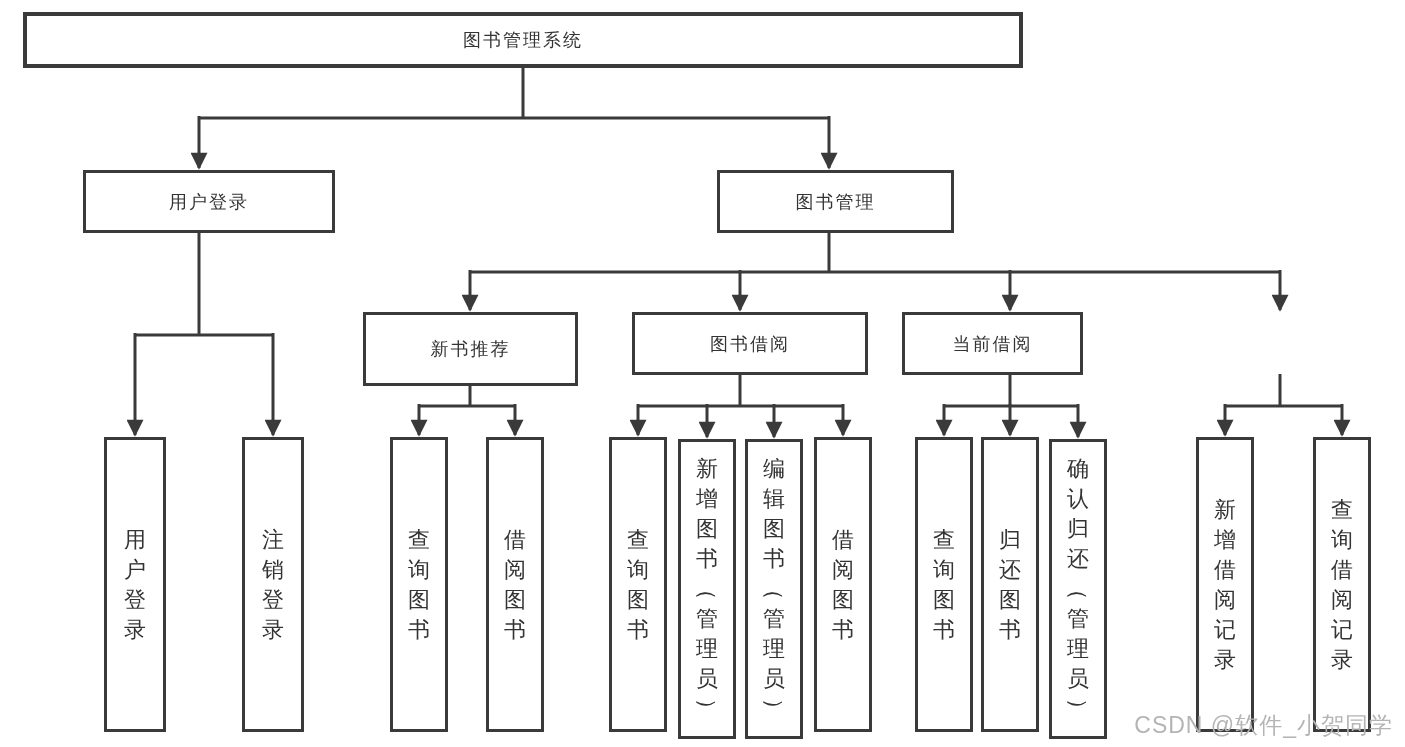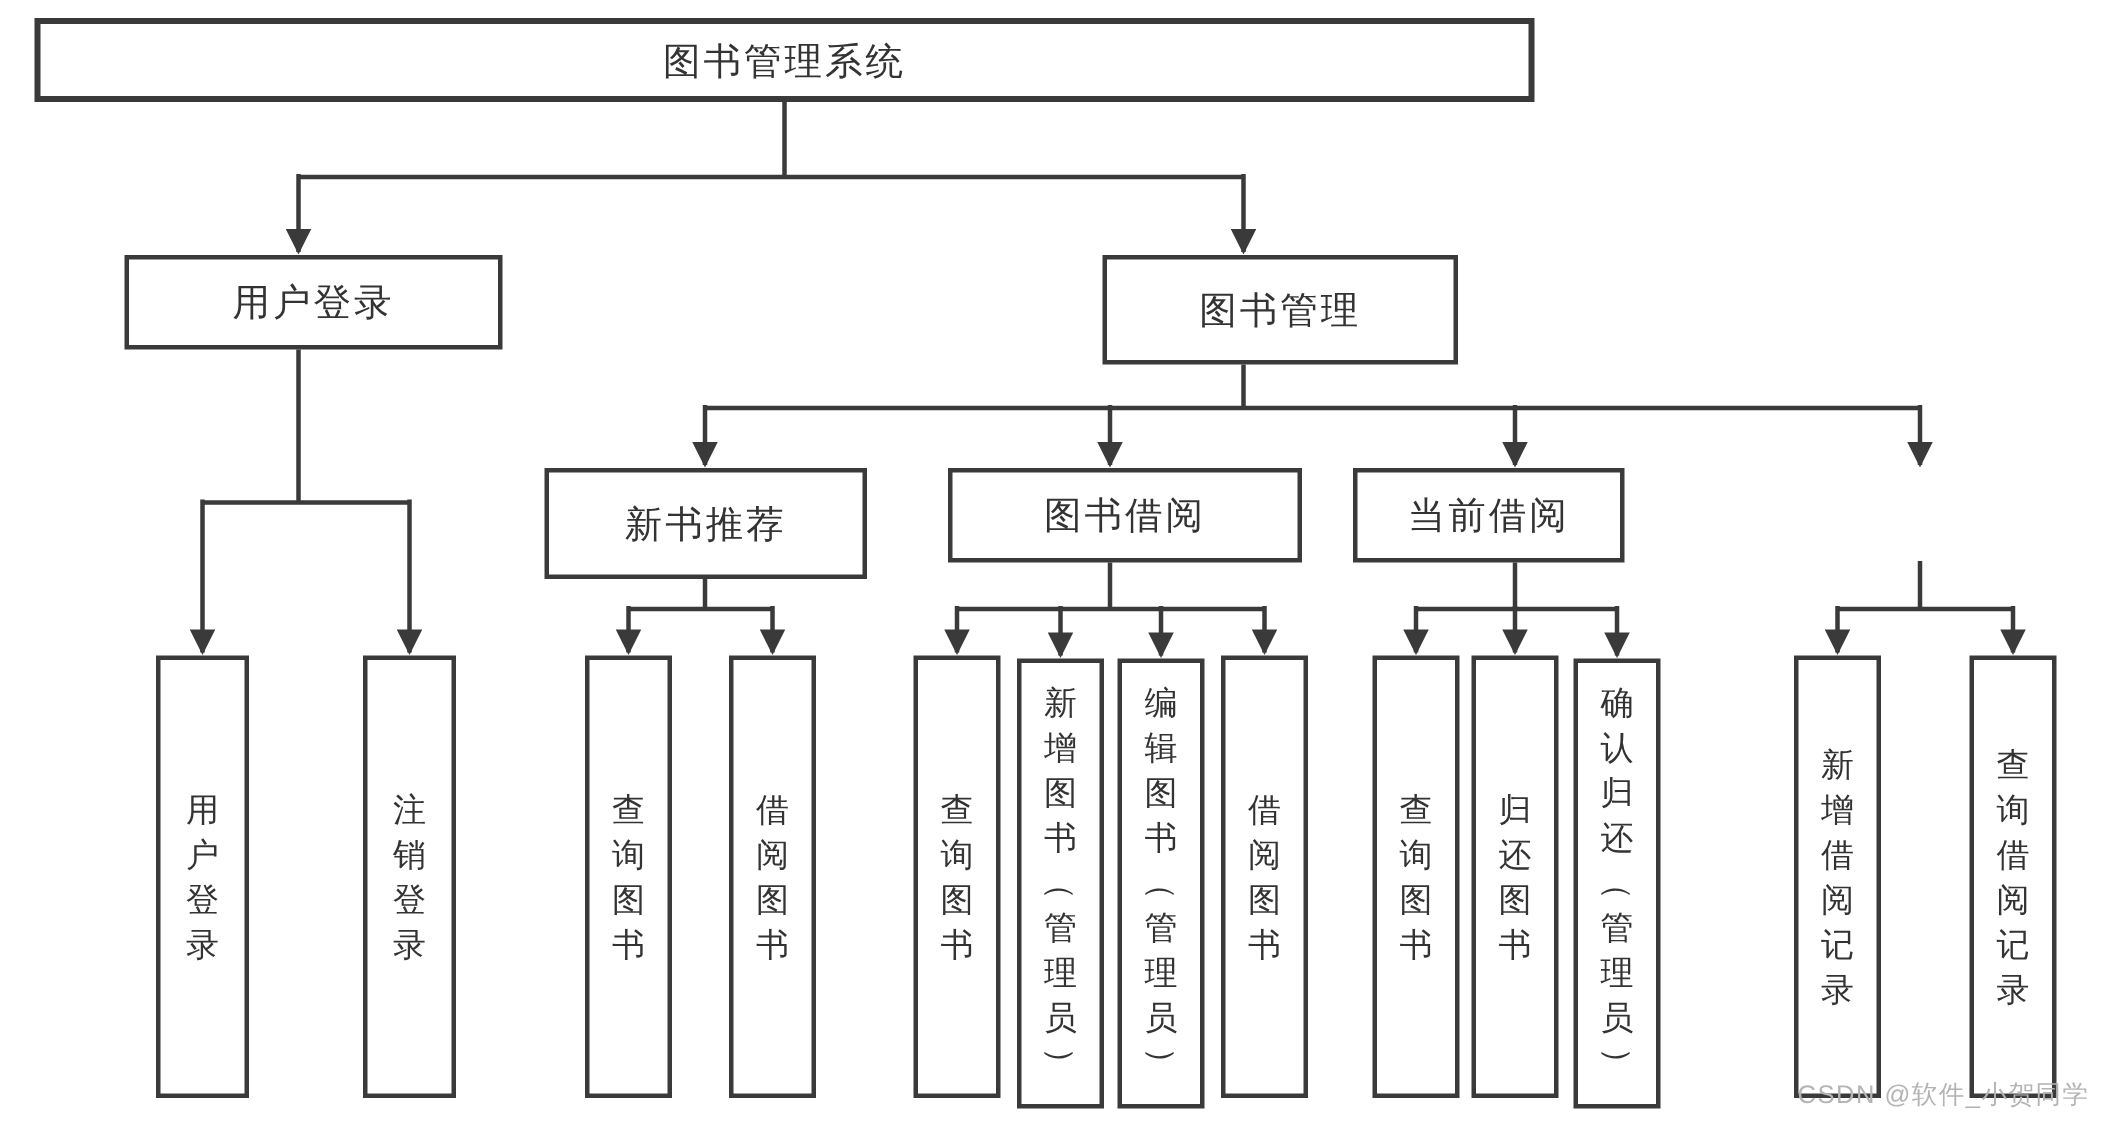--- a/index.html
+++ b/index.html
@@ -25,33 +25,33 @@
   .connectors .ah-fill{fill:var(--line);}
   .box{
     position:absolute;z-index:2;
     background:var(--bg);
     border:3px solid var(--line);
     display:flex;align-items:center;justify-content:center;
     color:var(--text);
   }
   .box.root{border-width:4px;}
   .hlabel{
-    font-size:25px;letter-spacing:2px;color:var(--text);
+    font-size:18px;letter-spacing:2px;color:var(--text);
     white-space:nowrap;
   }
   .leaf{flex-direction:column;}
   .vtext{display:flex;flex-direction:column;align-items:center;justify-content:center;}
   .vchar{
     display:block;width:100%;
     font-size:22px;line-height:30px;text-align:center;color:var(--text);
   }
   .vchar.rot{transform:rotate(90deg);}
   .watermark{
     position:absolute;right:12px;bottom:6px;z-index:5;
-    font-size:17px;letter-spacing:1px;
+    font-size:23px;letter-spacing:1px;
     color:var(--watermark);
     white-space:nowrap;
   }
 </style>
 </head>
 <body>
 
 <div class="stage">
 
   <svg class="connectors" viewBox="0 0 1405 747" xmlns="http://www.w3.org/2000/svg">
@@ -102,21 +102,21 @@
     <line x1="1342" y1="404" x2="1342" y2="435" marker-end="url(#ah)"></line>
   </svg>
 
   <div class="box root" style="left:23px;top:12px;width:1000px;height:56px">
     <span class="hlabel">图书管理系统</span>
   </div>
 
   <div class="box" style="left:83px;top:170px;width:252px;height:63px">
     <span class="hlabel">用户登录</span>
   </div>
-  <div class="box" style="left:735px;top:170px;width:237px;height:73px">
+  <div class="box" style="left:717px;top:170px;width:237px;height:63px">
     <span class="hlabel">图书管理</span>
   </div>
 
   <div class="box" style="left:363px;top:312px;width:215px;height:74px">
     <span class="hlabel">新书推荐</span>
   </div>
   <div class="box" style="left:632px;top:312px;width:236px;height:63px">
     <span class="hlabel">图书借阅</span>
   </div>
   <div class="box" style="left:902px;top:312px;width:181px;height:63px">

